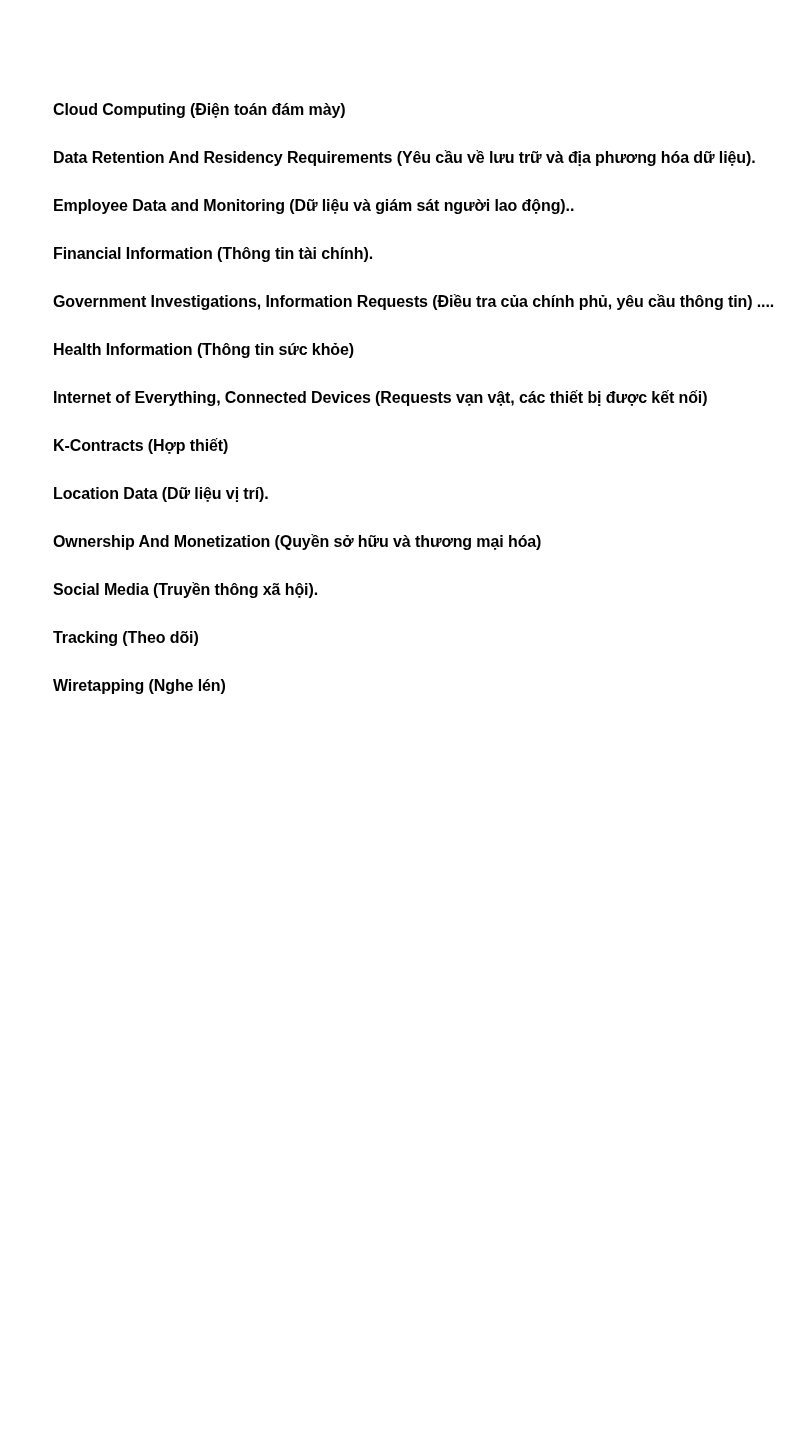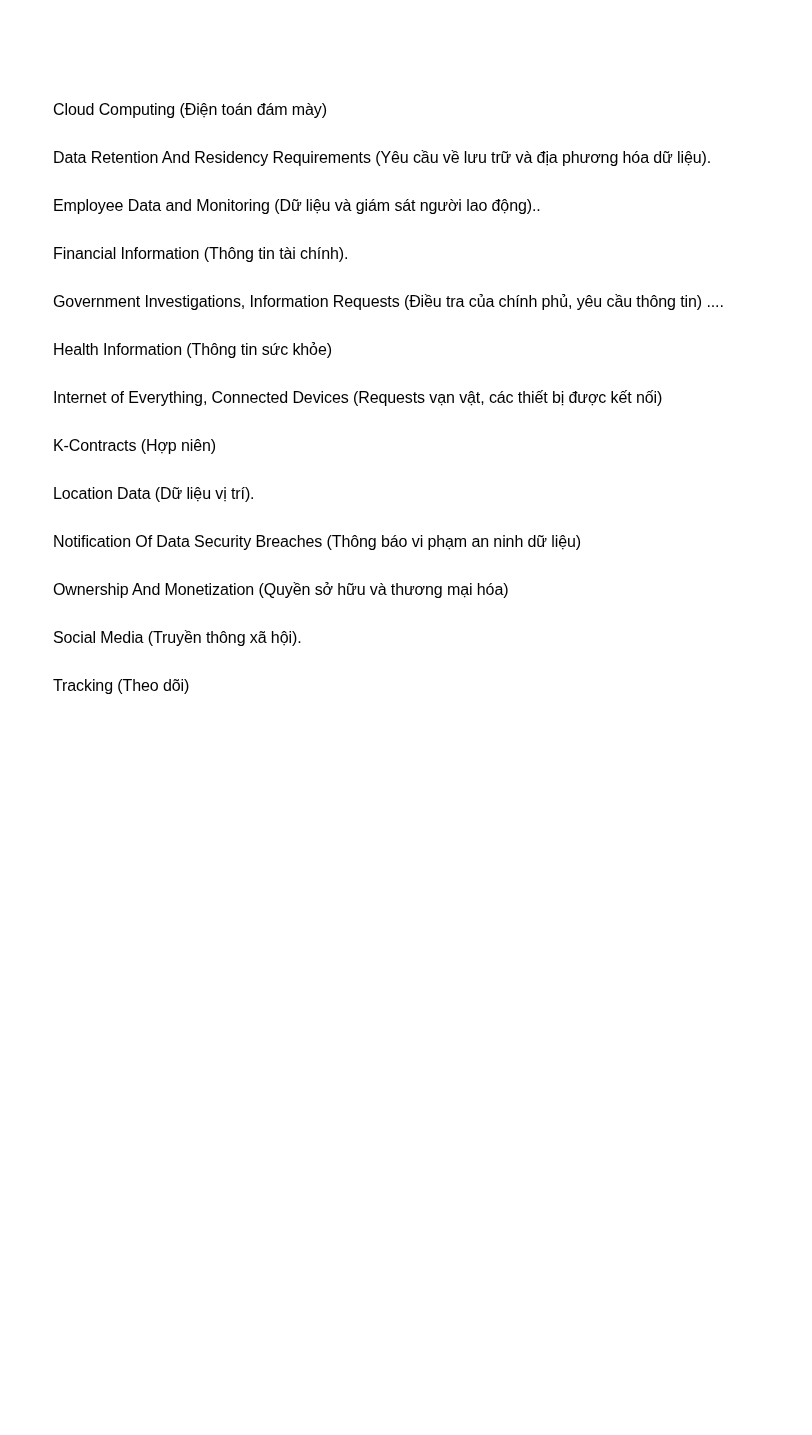--- a/index.html
+++ b/index.html
@@ -20,38 +20,38 @@
     position: absolute;
     top: 86px;
     left: 53px;
     right: 0;
   }
   .doc-line {
     margin: 0;
     height: 48px;
     line-height: 48px;
     font-size: 16px;
-    font-weight: normal;
+    font-weight: bold;
     color: #000000;
     letter-spacing: -0.1px;
     white-space: nowrap;
   }
 </style>
 </head>
 <body>
 
 <div class="page">
   <div class="doc-list">
     <p class="doc-line">Cloud Computing (Điện toán đám mày)</p>
     <p class="doc-line">Data Retention And Residency Requirements (Yêu cầu về lưu trữ và địa phương hóa dữ liệu).</p>
     <p class="doc-line">Employee Data and Monitoring (Dữ liệu và giám sát người lao động)..</p>
     <p class="doc-line">Financial Information (Thông tin tài chính).</p>
     <p class="doc-line">Government Investigations, Information Requests (Điều tra của chính phủ, yêu cầu thông tin) ....</p>
     <p class="doc-line">Health Information (Thông tin sức khỏe)</p>
     <p class="doc-line">Internet of Everything, Connected Devices (Requests vạn vật, các thiết bị được kết nối)</p>
-    <p class="doc-line">K-Contracts (Hợp niên)</p>
+    <p class="doc-line">K-Contracts (Hợp thiết)</p>
     <p class="doc-line">Location Data (Dữ liệu vị trí).</p>
-    <p class="doc-line">Notification Of Data Security Breaches (Thông báo vi phạm an ninh dữ liệu)</p>
     <p class="doc-line">Ownership And Monetization (Quyền sở hữu và thương mại hóa)</p>
     <p class="doc-line">Social Media (Truyền thông xã hội).</p>
     <p class="doc-line">Tracking (Theo dõi)</p>
+    <p class="doc-line">Wiretapping (Nghe lén)</p>
   </div>
 </div>
 
 </body></html>

